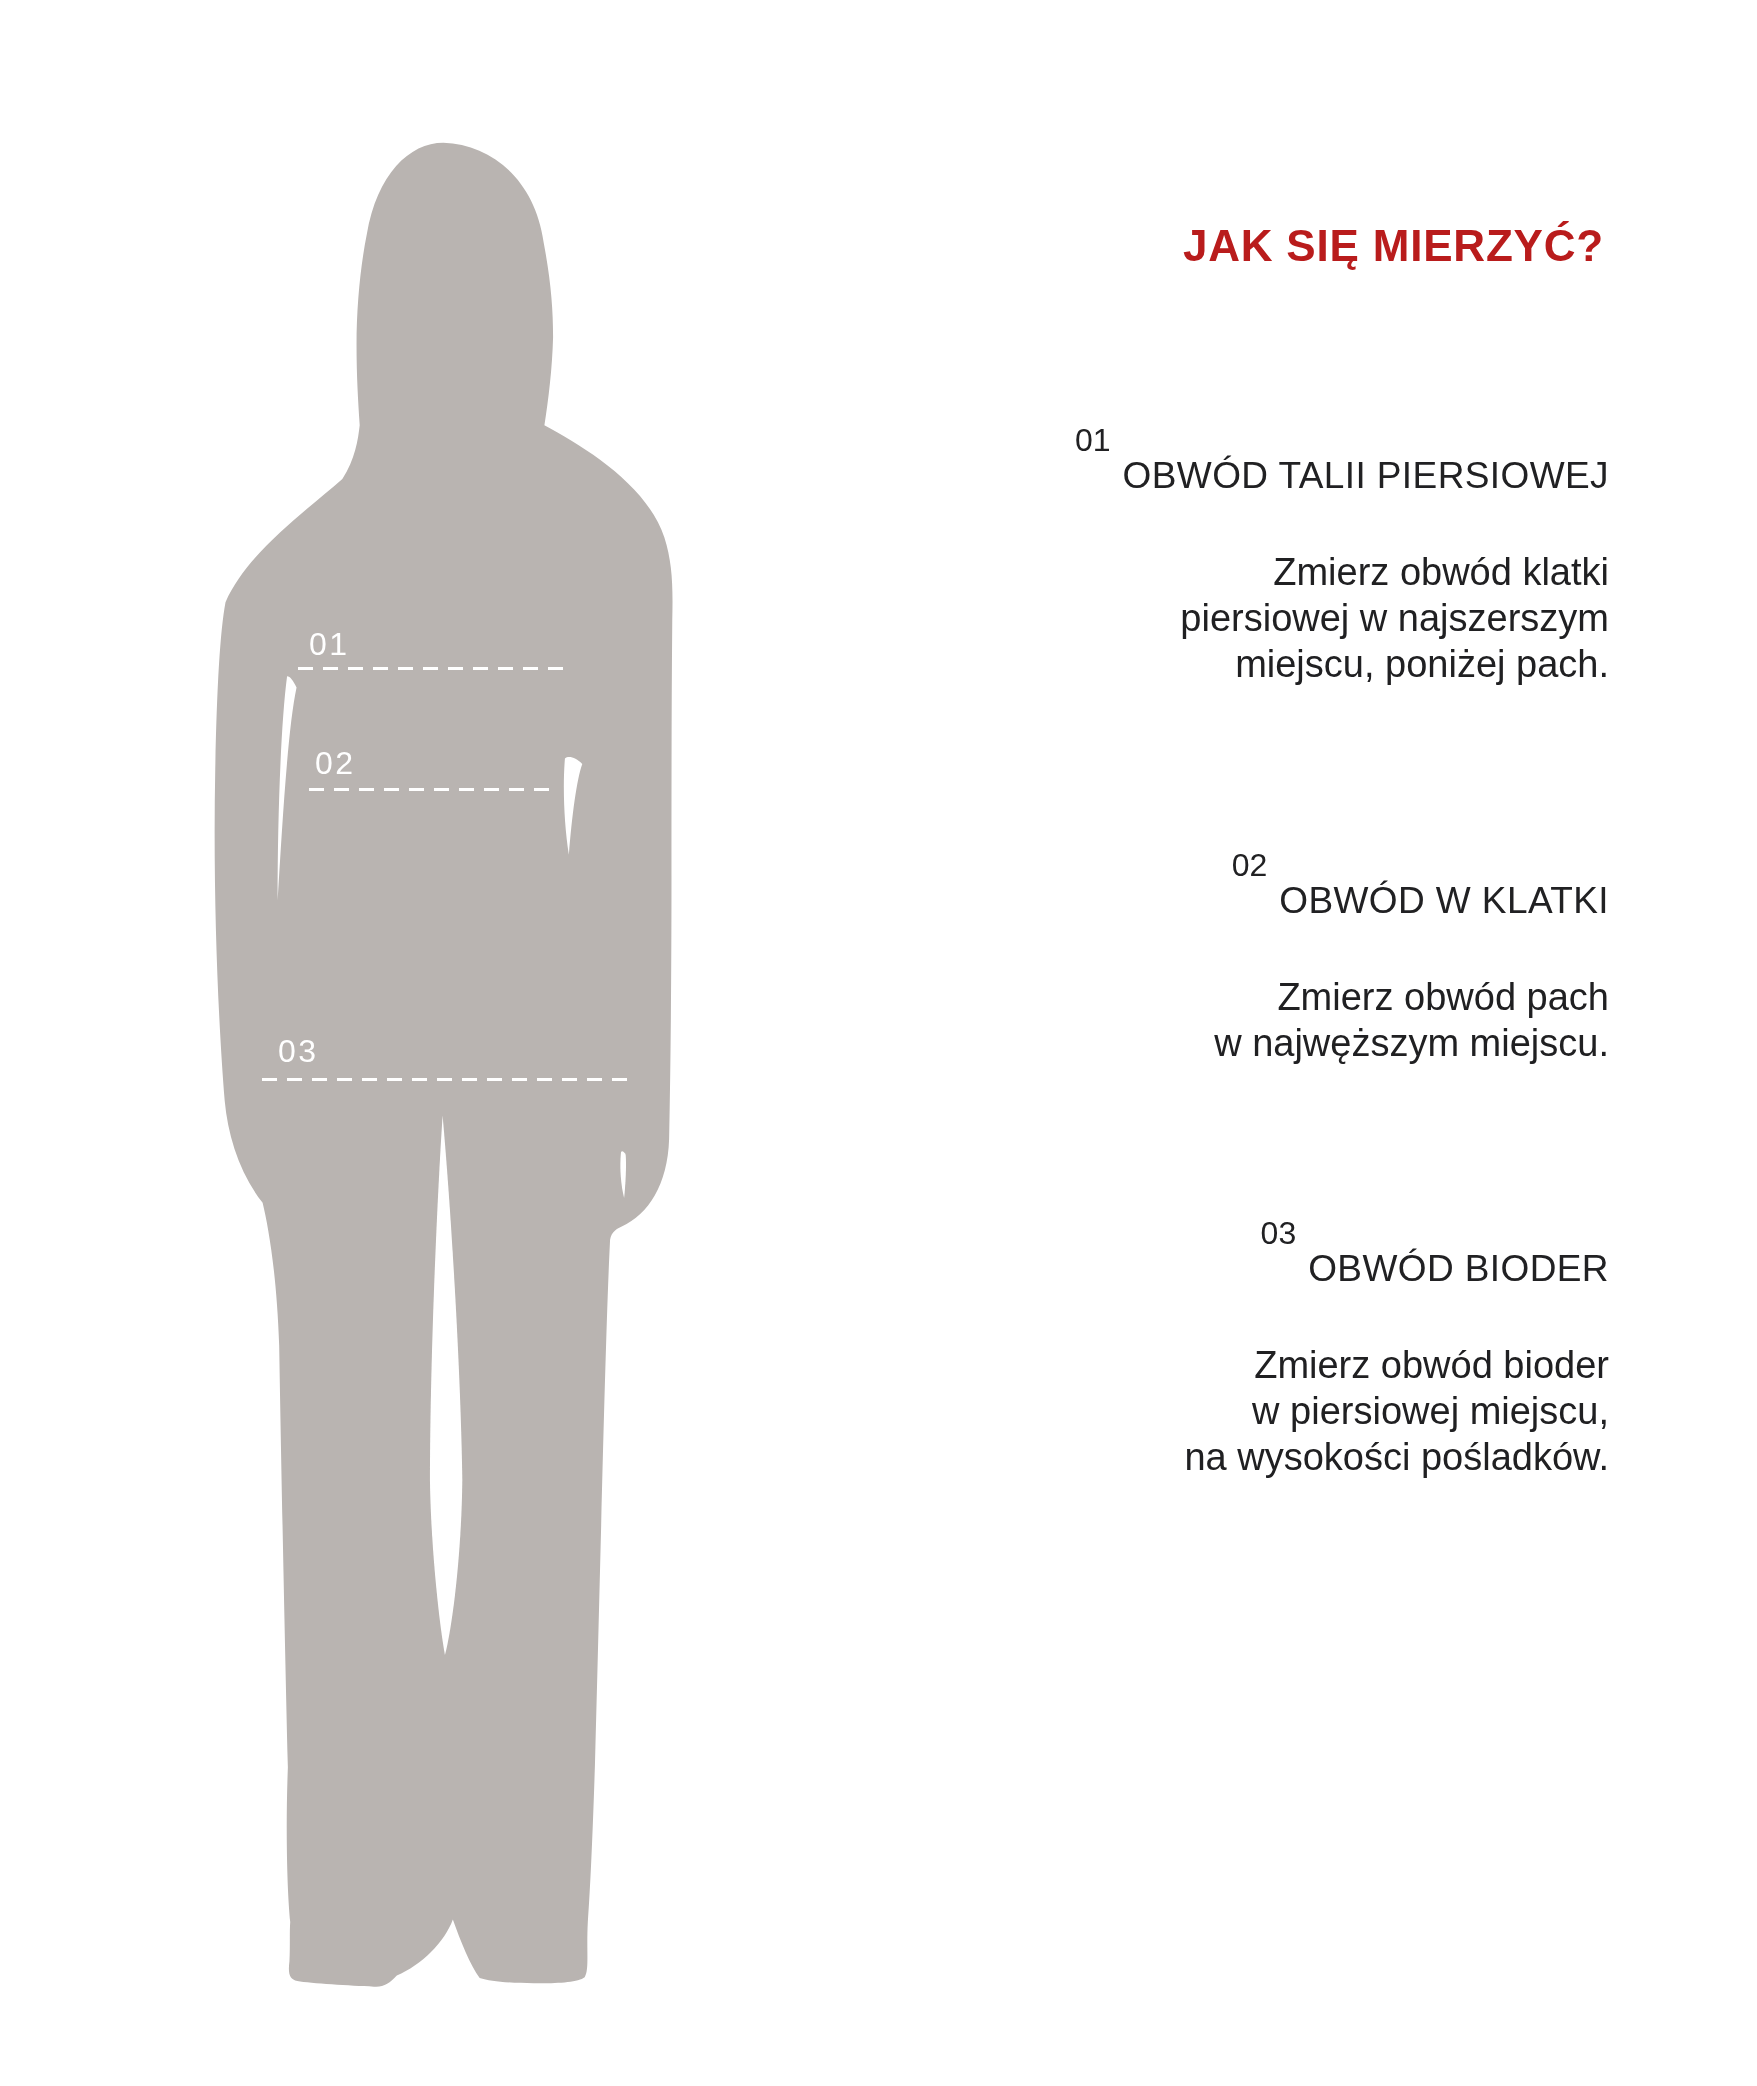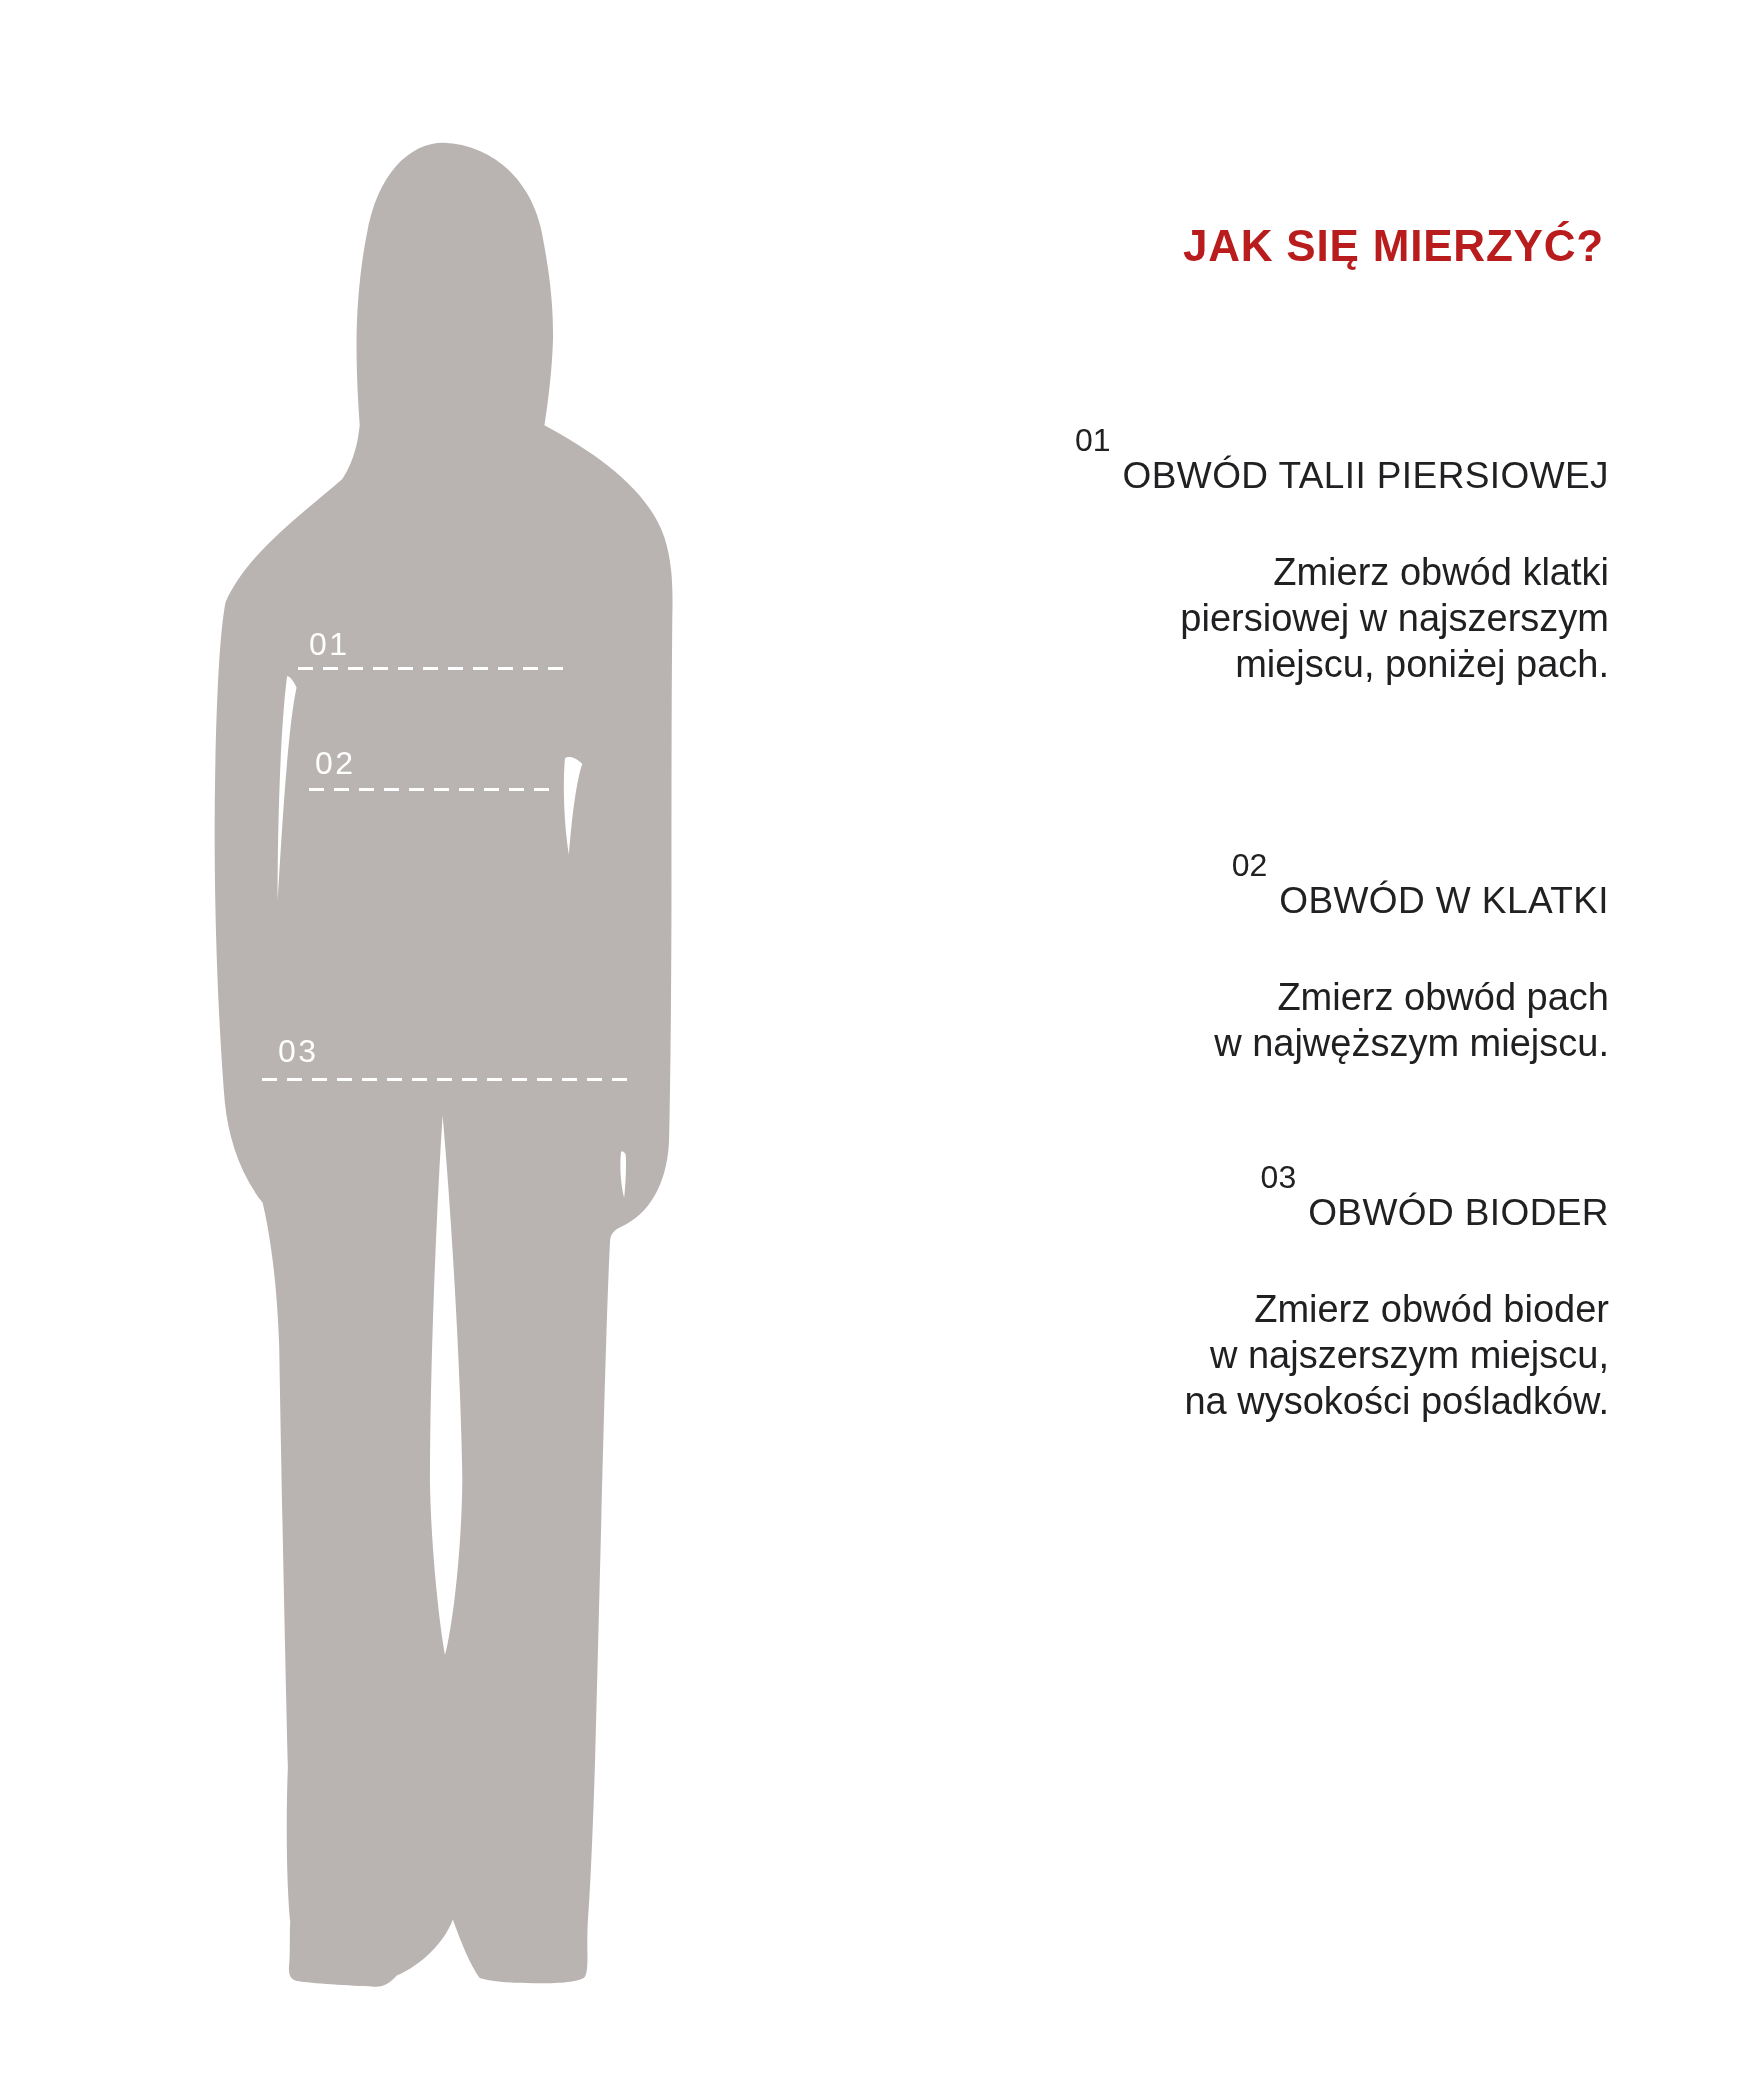--- a/index.html
+++ b/index.html
@@ -58,21 +58,21 @@
   }
 
   .sec {
     position: absolute;
     right: 148px;
     width: 600px;
     text-align: right;
   }
   .sec-1 { top: 457px; }
   .sec-2 { top: 882px; }
-  .sec-3 { top: 1194px; }
+  .sec-3 { top: 1250px; }
 
   .sec-head { line-height: 1; white-space: nowrap; }
   .sec-num {
     display: inline-block;
     position: relative;
     top: -37px;
     margin-right: 12px;
     font-size: 32px;
     font-weight: 300;
     color: #212123;
@@ -159,18 +159,18 @@
 
   <section class="sec sec-2">
     <div class="sec-head"><span class="sec-num">02</span><span class="sec-ttl">OBWÓD W KLATKI</span></div>
     <p class="sec-body">Zmierz obwód pach
 w najwęższym miejscu.</p>
   </section>
 
   <section class="sec sec-3">
     <div class="sec-head"><span class="sec-num">03</span><span class="sec-ttl">OBWÓD BIODER</span></div>
     <p class="sec-body">Zmierz obwód bioder
-w najszerszym miejscu,
+w piersiowej miejscu,
 na wysokości pośladków.</p>
   </section>
 
 </div>
 
 
 </body></html>

